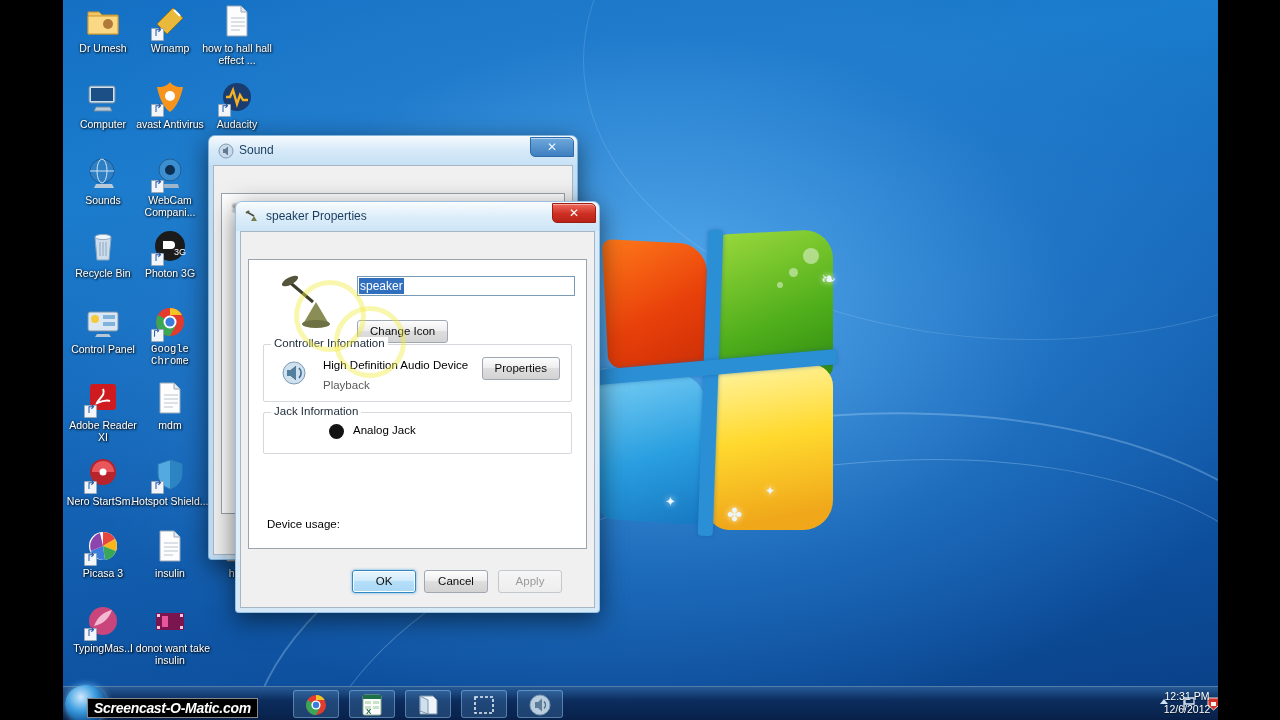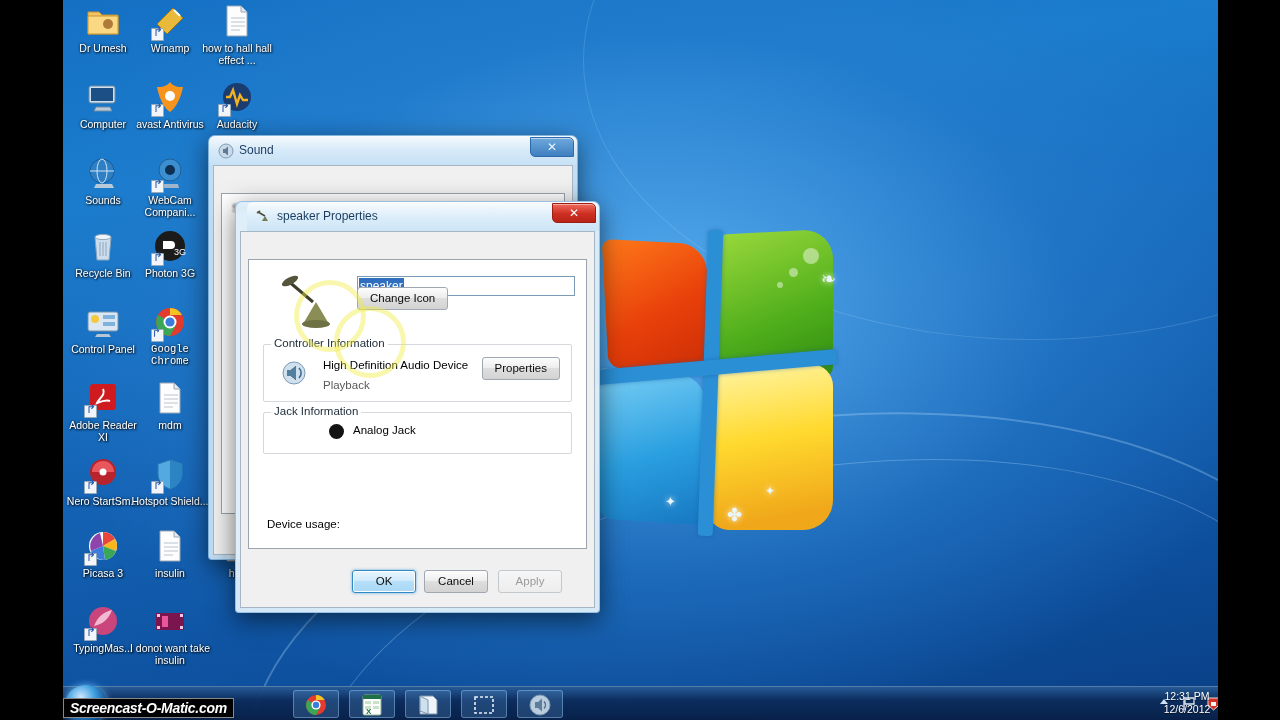--- a/index.html
+++ b/index.html
@@ -49,21 +49,21 @@
   .dicon .lbl { color:#fff; font-size:10.5px; line-height:11.5px;
                 text-shadow:1px 1px 2px rgba(0,0,0,.85), 0 0 3px rgba(0,0,0,.7); }
   .shc { position:absolute; left:-1px; bottom:-1px; width:13px; height:13px; background:#f2f6fb;
          border:1px solid #9ab; border-radius:1px; }
   .shc:after { content:"↱"; position:absolute; left:1px; top:-4px; font-size:12px; color:#2255aa; }
 
   
   .win { position:absolute; border-radius:7px 7px 4px 4px;
          box-shadow:0 7px 26px rgba(0,0,0,.55); }
   .win.inactive { background:rgba(205,228,246,.93); border:1px solid rgba(125,175,215,.9); }
-  .win.active   { background:rgba(222,238,250,.96); border:1px solid rgba(150,190,225,.95);padding-left:11px; }
+  .win.active   { background:rgba(222,238,250,.96); border:1px solid rgba(150,190,225,.95); }
   .titlebar { height:29px; position:relative; border-radius:6px 6px 0 0;
               background:linear-gradient(180deg, rgba(255,255,255,.85), rgba(222,238,250,.75) 48%, rgba(200,226,245,.8)); }
   .titlebar .tt { position:absolute; left:30px; top:7px; font-size:12px; color:#1a3c5e; }
   .titlebar .ticon { position:absolute; left:9px; top:7px; width:16px; height:16px; }
   .cbtn { position:absolute; top:1px; right:3px; width:44px; height:20px; border-radius:0 5px 0 5px;
           font-size:12px; color:#fff; text-align:center; line-height:19px; cursor:pointer; }
   .cbtn.blue { background:linear-gradient(180deg,#6ea9dc,#3f7fc0); border:1px solid #2f6bab;
                color:#e8f3ff; box-shadow:inset 0 1px 0 rgba(255,255,255,.5); }
   .cbtn.red  { background:linear-gradient(180deg,#ef6b5c,#cd2f22 55%,#b82318); border:1px solid #9c1d12;
                box-shadow:inset 0 1px 0 rgba(255,255,255,.45); }
@@ -107,21 +107,21 @@
              background:linear-gradient(180deg, rgba(38,90,150,.95), rgba(12,44,92,.97) 40%, rgba(8,32,72,.98));
              border-top:1px solid rgba(150,200,245,.55); }
   #startorb { position:absolute; left:2px; top:-2px; width:42px; height:38px; border-radius:50%;
               background:radial-gradient(circle at 38% 32%, #cfe9ff 0%, #3f9fe0 38%, #0c4f93 72%, #062b55 100%);
               box-shadow:0 0 7px rgba(120,200,255,.8); }
   .tbtn { position:absolute; top:3px; width:46px; height:28px; border-radius:3px;
           border:1px solid rgba(160,210,250,.42); background:rgba(110,175,230,.22); cursor:pointer; }
   #tray { position:absolute; right:58px; top:0; height:34px; }
   #clock { position:absolute; right:4px; top:3px; width:54px; text-align:center;
            color:#fff; font-size:10.5px; line-height:13px; text-shadow:0 1px 1px rgba(0,0,0,.6); }
-  #somwm { position:absolute; left:0; bottom:2px; padding:1px 6px; background:#000;
+  #somwm { position:absolute; left:24px; bottom:2px; padding:1px 6px; background:#000;
            color:#fff; font-size:14px; font-weight:bold; font-style:italic; border:1px solid #888;
            letter-spacing:-.3px; }
 </style>
 </head>
 <body>
 
 <div class="letterbox" id="lb-left"></div>
 <div class="letterbox" id="lb-right"></div>
 
 <div id="screen">
@@ -386,21 +386,21 @@
             <ellipse cx="11" cy="9" rx="9" ry="3.6" fill="#55553c" transform="rotate(-28 11 9)"></ellipse>
             <path d="M24 52 h26 l-13-22z" fill="#8a8d55"></path>
             <ellipse cx="37" cy="52" rx="14" ry="4" fill="#6e7144"></ellipse>
           </svg>
         </div>
 
         <input class="txt" type="text" style="position: absolute; left: 108px; top: 16px; width: 218px; color: transparent; caret-color: rgb(0, 0, 0);" value="speaker" placeholder="Device name">
 
         <span class="sel-text" id="name-sel" style="position:absolute; left:110px; top:18px; font-size:12px; line-height:16px; padding:0 1px;">speaker</span>
 
-        <span class="btn" style="position:absolute; left:108px; top:27px;">Change Icon</span>
+        <span class="btn" style="position:absolute; left:108px; top:60px;">Change Icon</span>
 
         <div class="grp" style="left:14px; top:84px; right:14px; height:58px;"></div>
         <span class="grplbl" style="left:22px; top:77px;">Controller Information</span>
 
         <span style="position:absolute; left:32px; top:100px; width:26px; height:26px;">
           <svg width="26" height="26" viewBox="0 0 26 26">
             <circle cx="13" cy="13" r="11" fill="#cfe0ee" stroke="#7d9ab4"></circle>
             <path d="M6 10h4l5-4v14l-5-4H6z" fill="#4f7falt"></path>
             <path d="M6 10h4l5-4v14l-5-4H6z" fill="#54809f"></path>
             <path d="M18 8a7 7 0 010 10" stroke="#3c6a8a" stroke-width="1.6" fill="none"></path>

